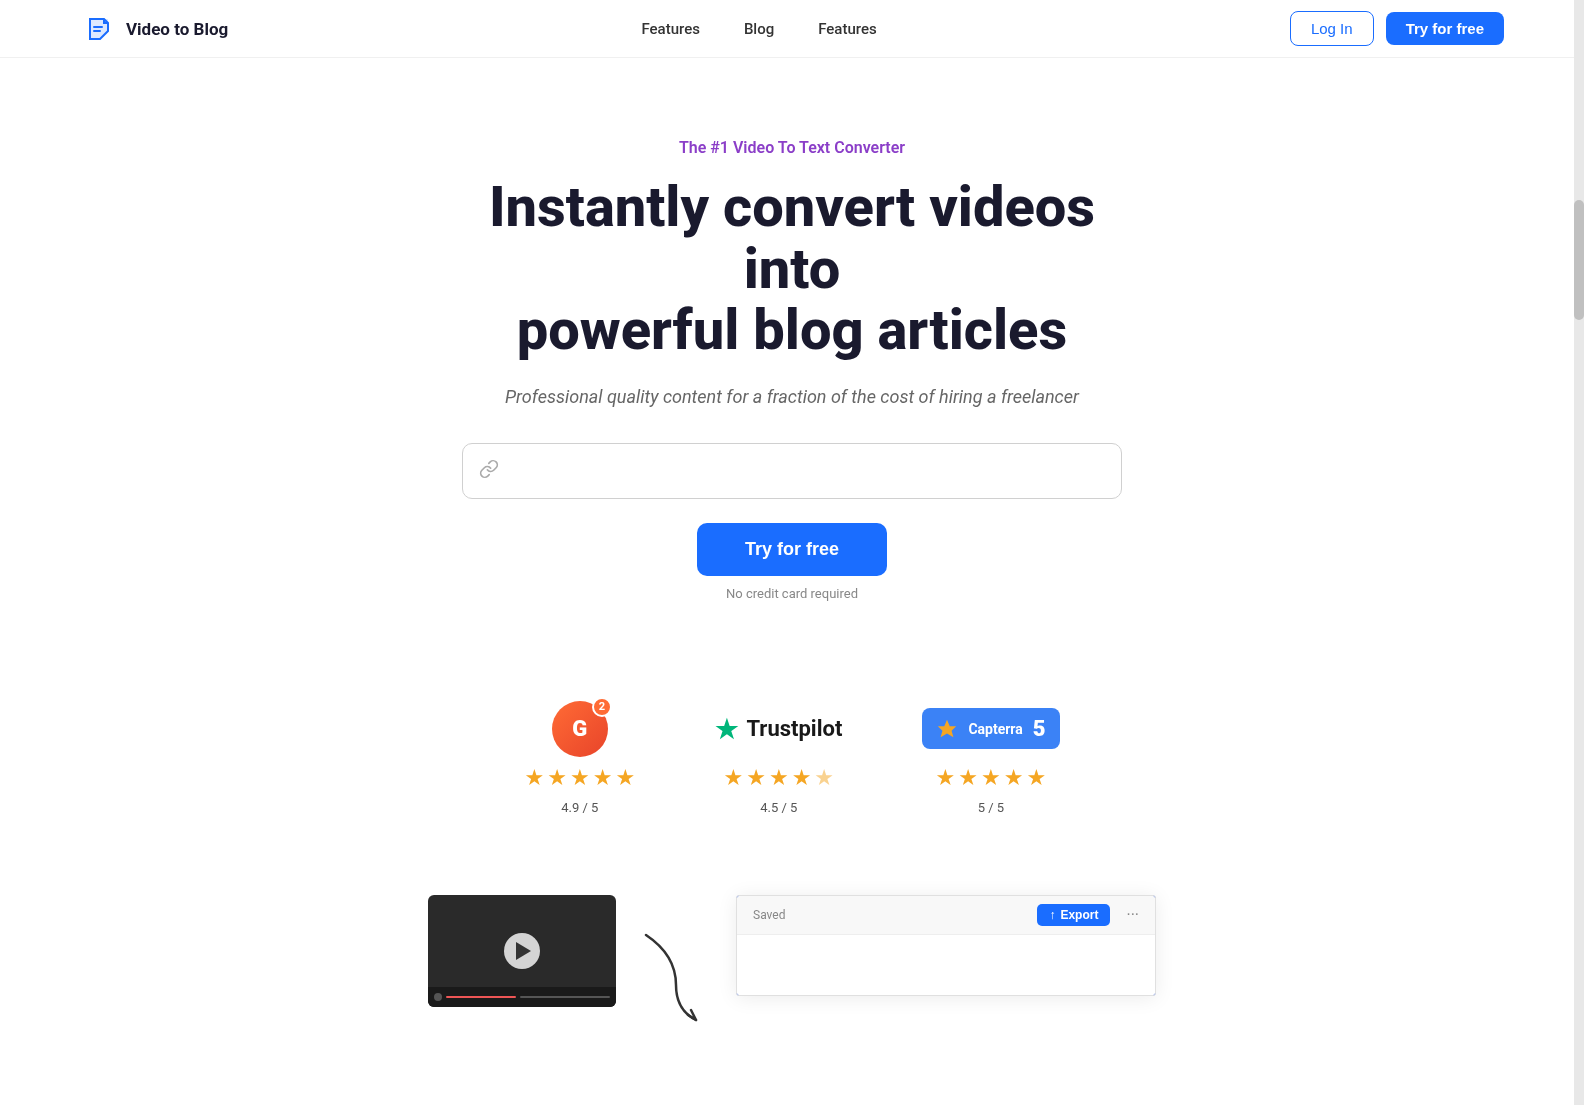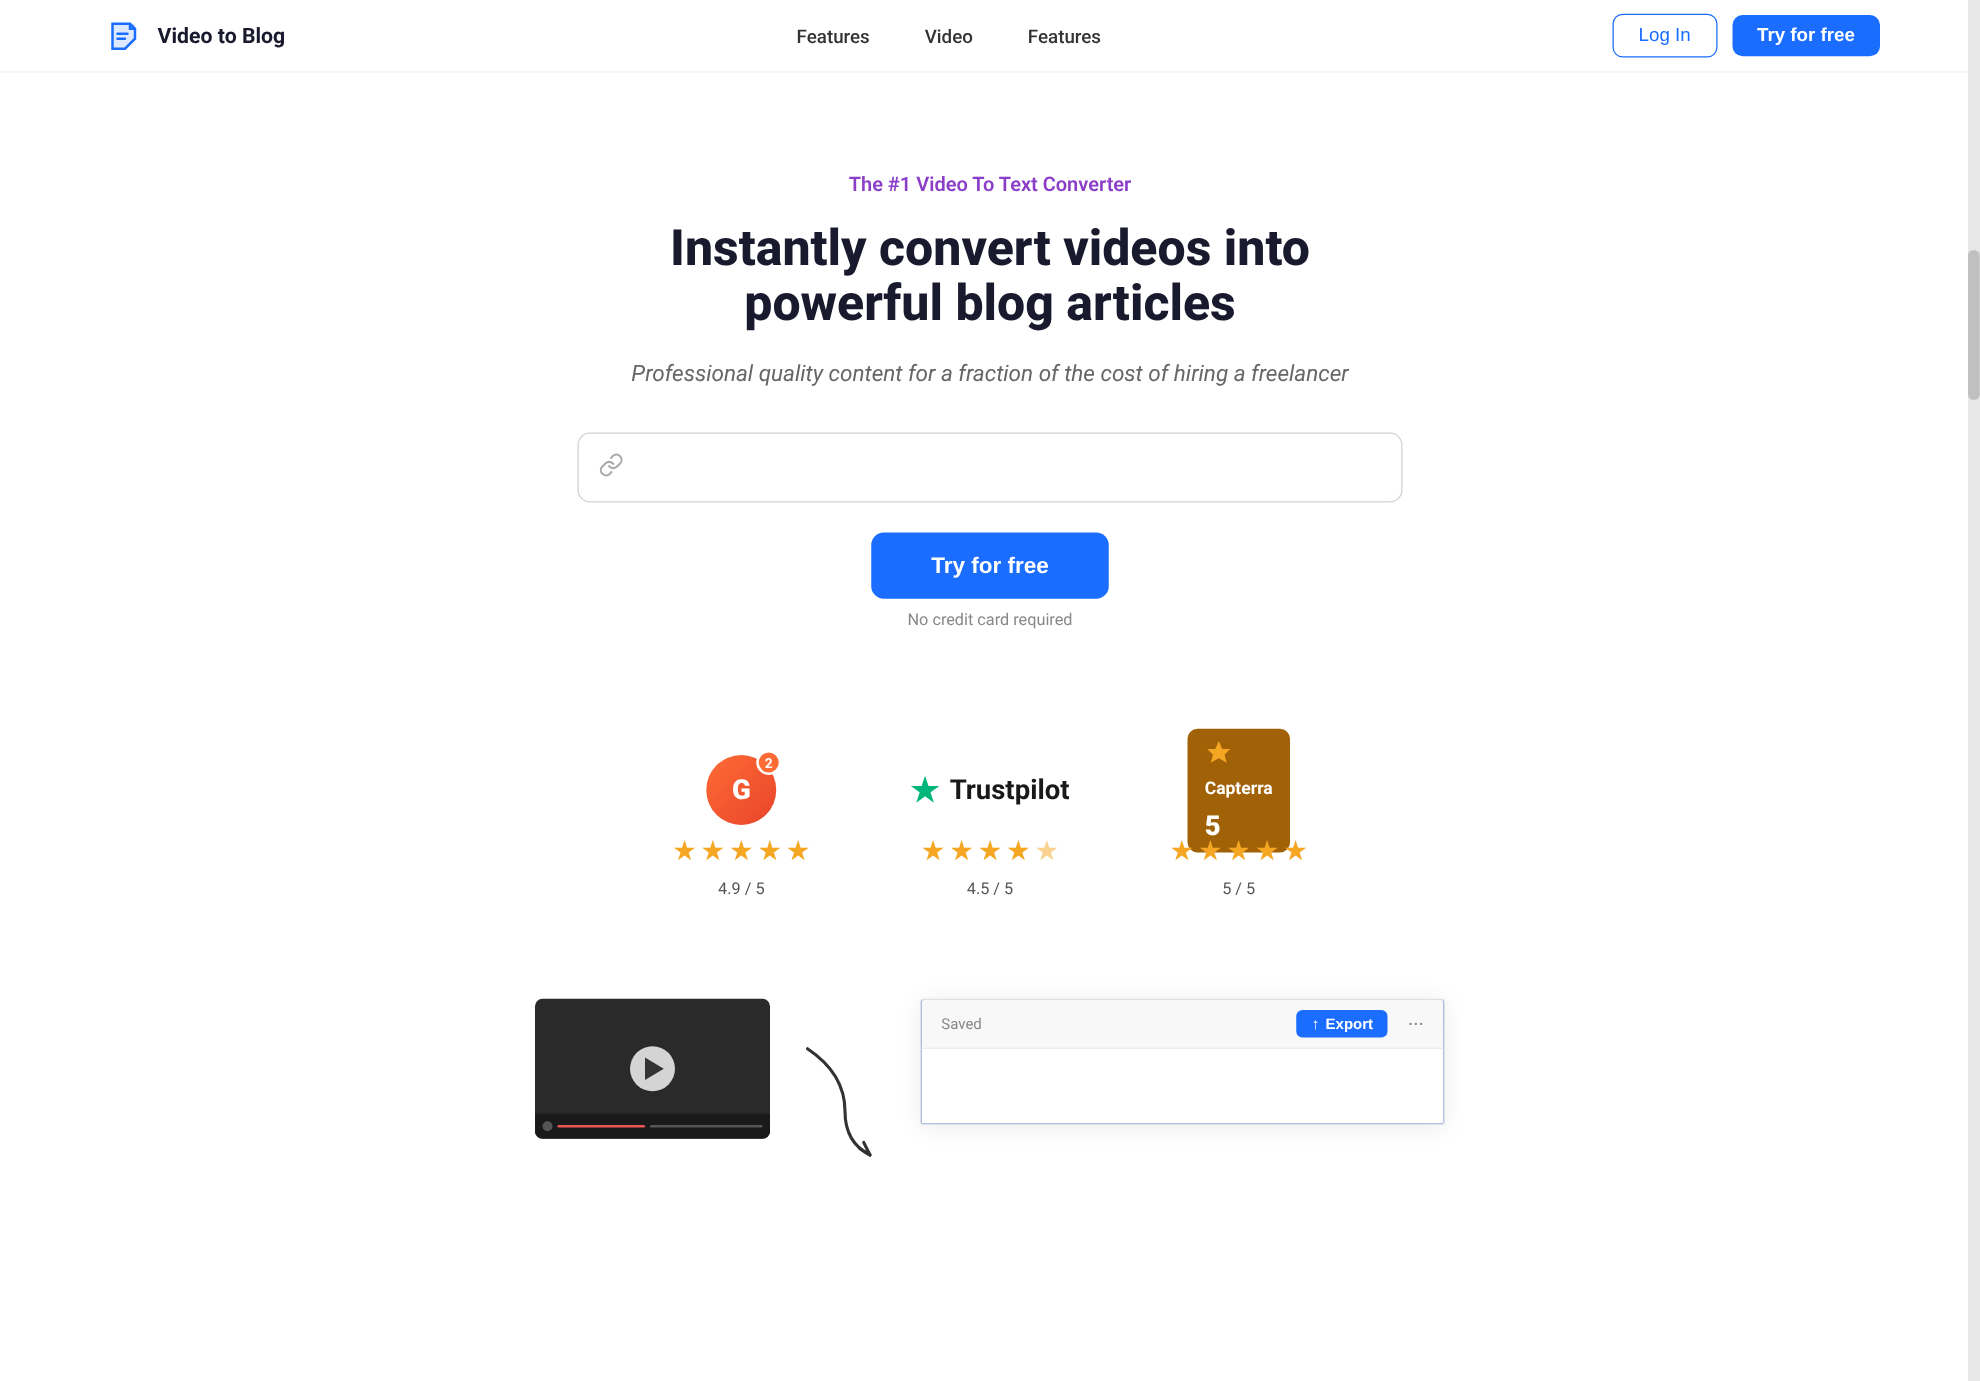--- a/index.html
+++ b/index.html
@@ -11,21 +11,21 @@
     .logo-icon { width: 36px; height: 36px; }
     .nav-links { display: flex; align-items: center; gap: 44px; text-align: center; }
     .nav-link { text-decoration: none; color: #333; font-size: 15px; font-weight: 500; }
     .nav-actions { display: flex; align-items: center; gap: 12px; }
     .btn-login { padding: 8px 20px; border: 1.5px solid #1a6dff; border-radius: 8px; background: #fff; color: #1a6dff; font-size: 15px; font-weight: 500; cursor: pointer; }
     .btn-try-nav { padding: 8px 20px; border: none; border-radius: 8px; background: #1a6dff; color: #fff; font-size: 15px; font-weight: 600; cursor: pointer; }
 
     
     .hero { text-align: center; padding: 80px 20px 40px; }
     .hero-tagline { color: #8b3ec8; font-size: 16px; font-weight: 600; margin-bottom: 20px; }
-    .hero-headline { font-size: 40px; font-weight: 800; line-height: 1.1; color: #1a1a2e; max-width: 700px; margin: 0 auto 24px; }
+    .hero-headline { font-size: 56px; font-weight: 800; line-height: 1.1; color: #1a1a2e; max-width: 700px; margin: 0 auto 24px; }
     .hero-subheadline { font-size: 18px; color: #666; margin-bottom: 36px; font-style: italic; }
 
     
     .input-row { display: flex; align-items: center; max-width: 660px; margin: 0 auto; border: 1.5px solid #d0d0d0; border-radius: 10px; padding: 0 16px; height: 56px; background: #fff; }
     .input-row input { flex: 1; border: none; outline: none; font-size: 16px; color: #333; background: transparent; }
     .input-row input::placeholder { color: #aaa; }
     .link-icon { margin-right: 10px; color: #999; font-size: 18px; }
 
     
     .cta-section { text-align: center; margin-top: 24px; }
@@ -42,21 +42,21 @@
 
     
     .g2-badge { width: 56px; height: 56px; border-radius: 50%; background: linear-gradient(135deg, #ff6b35, #e8442a); display: flex; align-items: center; justify-content: center; color: #fff; font-size: 22px; font-weight: 900; position: relative; }
     .g2-badge-2 { position: absolute; top: -4px; right: -4px; background: #ff6b35; border-radius: 50%; width: 20px; height: 20px; font-size: 11px; font-weight: 700; display: flex; align-items: center; justify-content: center; border: 2px solid #fff; }
 
     
     .trustpilot-badge { display: flex; align-items: center; gap: 8px; font-size: 20px; font-weight: 700; color: #191919; }
     .trustpilot-star { color: #00b67a; font-size: 26px; }
 
     
-    .capterra-badge { background: #a16207; border-radius: 8px; padding: 8px 14px; display: flex; align-items: flex-start; gap: 10px; color: #fff; flex-direction: column; }
+    .capterra-badge { background: #3b82f6; border-radius: 8px; padding: 8px 14px; display: flex; align-items: center; gap: 10px; color: #fff; }
     .capterra-logo-text { font-size: 14px; font-weight: 700; }
     .capterra-num { font-size: 22px; font-weight: 900; }
 
     
     .demo-section { display: flex; justify-content: center; align-items: flex-start; gap: 0; margin-top: 80px; padding: 0 40px; position: relative; }
     .video-mockup { width: 188px; height: 112px; background: #2a2a2a; border-radius: 6px; position: relative; display: flex; align-items: center; justify-content: center; overflow: hidden; }
     .video-play { width: 36px; height: 36px; background: rgba(255,255,255,0.8); border-radius: 50%; display: flex; align-items: center; justify-content: center; }
     .play-triangle { width: 0; height: 0; border-top: 9px solid transparent; border-bottom: 9px solid transparent; border-left: 15px solid #333; margin-left: 3px; }
     .video-progress-bar { position: absolute; bottom: 0; left: 0; right: 0; height: 20px; background: #1a1a1a; display: flex; align-items: center; padding: 0 6px; gap: 4px; }
     .progress-dot { width: 8px; height: 8px; border-radius: 50%; background: #555; }
@@ -83,21 +83,21 @@
       <path d="M10 8 L10 28 L20 28 L28 20 L28 8 Z" fill="#1a6dff" opacity="0.15"></path>
       <path d="M10 8 L24 8 L28 12 L28 20 L20 28 L10 28 Z" stroke="#1a6dff" stroke-width="2" fill="none"></path>
       <path d="M24 8 L24 12 L28 12" stroke="#1a6dff" stroke-width="2" fill="none"></path>
       <path d="M14 16 L22 16 M14 20 L20 20" stroke="#1a6dff" stroke-width="2" stroke-linecap="round"></path>
     </svg>
     <span>Video to Blog</span>
   </div>
 
   <div class="nav-links">
     <a class="nav-link" href="#">Features</a>
-    <a class="nav-link" href="#">Video</a>
+    <a class="nav-link" href="#">Blog</a>
     <a class="nav-link" href="#">Features</a>
   </div>
 
   <div class="nav-actions">
     <button class="btn-login">Log In</button>
     <button class="btn-try-nav">Try for free</button>
   </div>
 </nav>
 
 <section class="hero">

